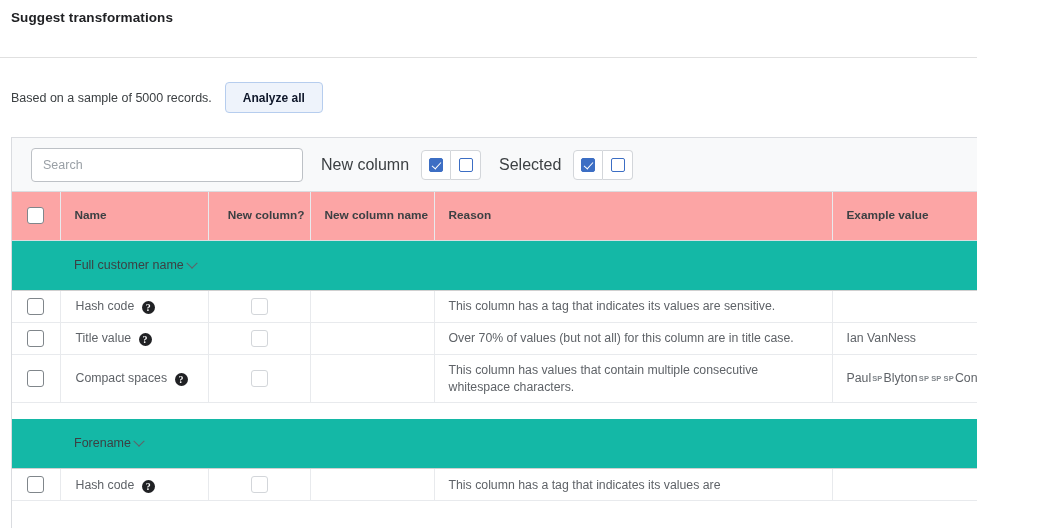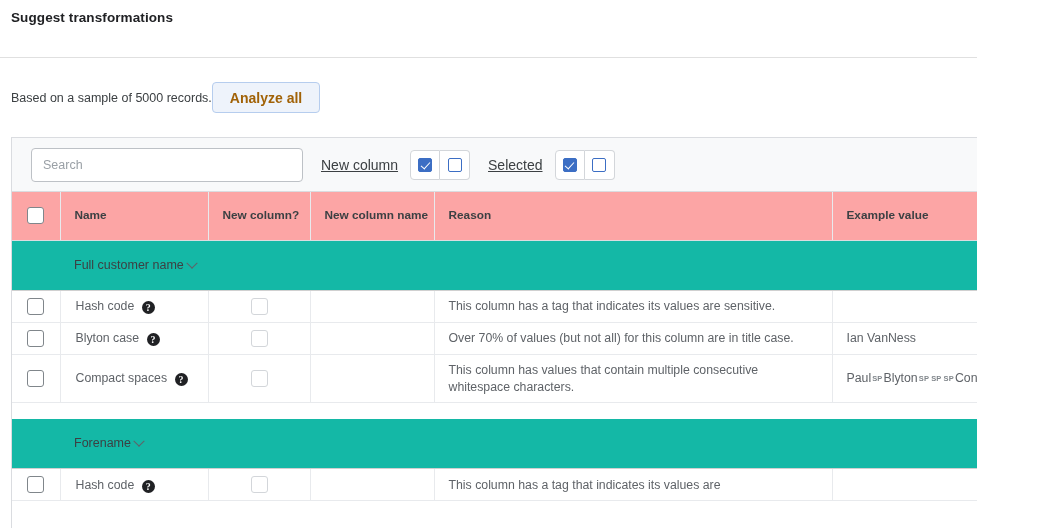--- a/index.html
+++ b/index.html
@@ -19,30 +19,30 @@
     letter-spacing: .1px;
   }
   .title-rule {
     position: absolute; left: 0px; top: 57px; width: 1053px; height: 1px;
     background: #e0e0e0;
   }
 
   
   .sample-row {
     position: absolute; left: 11px; top: 82px;
-    display: flex; align-items: center; 
+    display: flex; align-items: center; gap: 13px;
   }
   .sample-text { font-size: 12.5px; color: #3c4043; }
   .analyze-btn {
     display: inline-flex; align-items: center; justify-content: center;
     height: 31px; padding: 0 17px;
     background: #eef3fb;
     border: 1px solid #b6cdee;
     border-radius: 4px;
-    color: #a16207; font-size: 14px; font-weight: bold;
+    color: #0f172a; font-size: 12px; font-weight: bold;
     cursor: pointer; white-space: nowrap;
   }
 
   
   .panel {
     position: absolute; left: 11px; top: 137px;
     width: 1031px; height: 391px;
     border: 1px solid #dadce0;
     border-bottom: none;
     background: #fff;
@@ -59,21 +59,21 @@
   .search-input {
     width: 272px; height: 30px;
     border: 1px solid #bdc1c6; border-radius: 4px;
     background: #fff; padding: 16px 11px;
     font-family: "Liberation Sans", sans-serif;
     font-size: 12.5px; color: #3c4043; outline: none;
   }
   .search-input::placeholder { color: #9aa0a6; }
 
   .filter-group { display: flex; align-items: center; margin-left: 18px; }
-  .filter-label { font-size: 14px; color: #3c4043; margin-right: 12px; white-space: nowrap; text-decoration: underline; }
+  .filter-label { font-size: 16px; color: #3c4043; margin-right: 12px; white-space: nowrap; }
   .cb-btn-group { display: flex; }
   .cb-btn {
     width: 30px; height: 30px;
     background: #fff; border: 1px solid #d3d6da;
     display: flex; align-items: center; justify-content: center;
     cursor: pointer;
   }
   .cb-btn:first-child { border-radius: 4px 0 0 4px; }
   .cb-btn:last-child { border-radius: 0 4px 4px 0; border-left: none; }
   .cb-sq { width: 14px; height: 14px; border-radius: 2px; position: relative; }
@@ -85,21 +85,21 @@
   }
   .cb-sq.off { background: #fff; border: 1.5px solid #3c6ec4; }
 
   
   .tablewrap { position: relative; height: 337px; }
   .tbl { width: 1014px; border-collapse: collapse; table-layout: fixed; }
   .tbl td, .tbl th { vertical-align: middle; }
 
   .c-check { width: 48px; }
   .c-name { width: 148px; }
-  .c-newcol { width: 102px; }
+  .c-newcol { width: 102px; text-align: center; }
   .c-newname { width: 124px; }
   .c-reason { width: 398px; }
   .c-example { width: 194px; }
 
   thead th {
     background: #fca5a5;
     border-bottom: 1px solid #dadce0;
     border-right: 1px solid #e8eaed;
     height: 48px;
     text-align: left;
@@ -259,21 +259,21 @@
             <tr class="data-row">
               <td class="c-check"><span class="row-cb"></span></td>
               <td class="c-name"><span>Hash code</span> <span class="help-icon">?</span></td>
               <td class="c-newcol"><span class="row-cb light"></span></td>
               <td class="c-newname"></td>
               <td class="c-reason">This column has a tag that indicates its values are sensitive.</td>
               <td class="c-example"></td>
             </tr>
             <tr class="data-row">
               <td class="c-check"><span class="row-cb"></span></td>
-              <td class="c-name"><span>Blyton case</span> <span class="help-icon">?</span></td>
+              <td class="c-name"><span>Title value</span> <span class="help-icon">?</span></td>
               <td class="c-newcol"><span class="row-cb light"></span></td>
               <td class="c-newname"></td>
               <td class="c-reason">Over 70% of values (but not all) for this column are in title case.</td>
               <td class="c-example"><span>Ian VanNess</span></td>
             </tr>
             <tr class="data-row">
               <td class="c-check"><span class="row-cb"></span></td>
               <td class="c-name"><span>Compact spaces</span> <span class="help-icon">?</span></td>
               <td class="c-newcol"><span class="row-cb light"></span></td>
               <td class="c-newname"></td>

